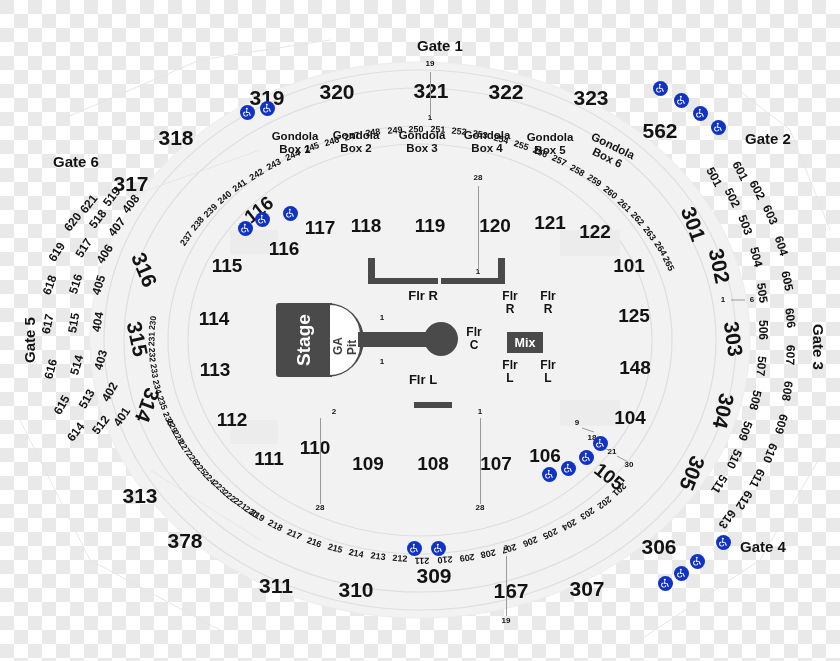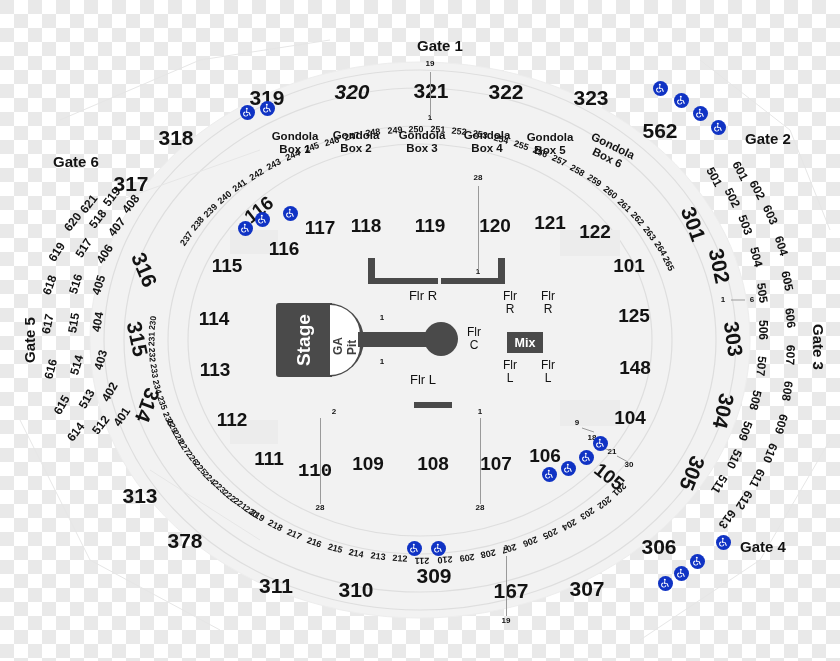--- a/index.html
+++ b/index.html
@@ -30,21 +30,21 @@
     font-weight:700;
   }
   
   .t-100{font-size:19px;font-weight:700;}
   .t-300{font-size:21px;font-weight:700;}
   .t-gate{font-size:15px;font-weight:700;}
   .t-suite{font-size:12px;font-weight:700;}
   .t-row{font-size:9px;font-weight:700;}
   .t-rowsm{font-size:8.5px;font-weight:700;}
   .t-gond{font-size:11.5px;font-weight:700;line-height:1.12;}
-  .t-flr{font-size:12px;font-weight:400;line-height:1.08;}
+  .t-flr{font-size:12px;font-weight:700;line-height:1.08;}
   .t-tiny{font-size:8px;font-weight:700;}
 
   
   .stage-body{
     position:absolute;
     background:#4a4a4a;
   }
   #stage-rect{
     left:276px;top:303px;width:56px;height:74px;
     border-radius:3px 0 0 3px;
@@ -170,21 +170,21 @@
   <div id="layer-100">
       <div class="lbl t-100" style="left: 629px; top: 266px; transform: translate(-50%, -50%) rotate(0deg);"><span>101</span></div>
       <div class="lbl t-100" style="left: 634px; top: 316px; transform: translate(-50%, -50%) rotate(0deg);"><span>125</span></div>
       <div class="lbl t-100" style="left: 635px; top: 368px; transform: translate(-50%, -50%) rotate(0deg);"><span>148</span></div>
       <div class="lbl t-100" style="left: 630px; top: 418px; transform: translate(-50%, -50%) rotate(0deg);"><span>104</span></div>
       <div class="lbl t-100" style="left: 609px; top: 477px; transform: translate(-50%, -50%) rotate(38deg);"><span>105</span></div>
       <div class="lbl t-100" style="left: 545px; top: 456px; transform: translate(-50%, -50%) rotate(0deg);"><span>106</span></div>
       <div class="lbl t-100" style="left: 496px; top: 464px; transform: translate(-50%, -50%) rotate(0deg);"><span>107</span></div>
       <div class="lbl t-100" style="left: 433px; top: 464px; transform: translate(-50%, -50%) rotate(0deg);"><span>108</span></div>
       <div class="lbl t-100" style="left: 368px; top: 464px; transform: translate(-50%, -50%) rotate(0deg);"><span>109</span></div>
-      <div class="lbl t-100" style="left: 315px; top: 472px; transform: translate(-50%, -50%) rotate(0deg); font-family: Liberation Mono, monospace;"><span>110</span></div>
+      <div class="lbl t-100" style="left: 315px; top: 448px; transform: translate(-50%, -50%) rotate(0deg);"><span>110</span></div>
       <div class="lbl t-100" style="left: 269px; top: 459px; transform: translate(-50%, -50%) rotate(0deg);"><span>111</span></div>
       <div class="lbl t-100" style="left: 232px; top: 420px; transform: translate(-50%, -50%) rotate(0deg);"><span>112</span></div>
       <div class="lbl t-100" style="left: 215px; top: 370px; transform: translate(-50%, -50%) rotate(0deg);"><span>113</span></div>
       <div class="lbl t-100" style="left: 214px; top: 319px; transform: translate(-50%, -50%) rotate(0deg);"><span>114</span></div>
       <div class="lbl t-100" style="left: 227px; top: 266px; transform: translate(-50%, -50%) rotate(0deg);"><span>115</span></div>
       <div class="lbl t-100" style="left: 259px; top: 210px; transform: translate(-50%, -50%) rotate(-38deg);"><span>116</span></div>
       <div class="lbl t-100" style="left: 284px; top: 249px; transform: translate(-50%, -50%) rotate(0deg);"><span>116</span></div>
       <div class="lbl t-100" style="left: 320px; top: 228px; transform: translate(-50%, -50%) rotate(0deg);"><span>117</span></div>
       <div class="lbl t-100" style="left: 366px; top: 226px; transform: translate(-50%, -50%) rotate(0deg);"><span>118</span></div>
       <div class="lbl t-100" style="left: 430px; top: 226px; transform: translate(-50%, -50%) rotate(0deg);"><span>119</span></div>
@@ -205,21 +205,21 @@
       <div class="lbl t-300" style="left: 356px; top: 590px; transform: translate(-50%, -50%) rotate(0deg);"><span>310</span></div>
       <div class="lbl t-300" style="left: 276px; top: 586px; transform: translate(-50%, -50%) rotate(0deg);"><span>311</span></div>
       <div class="lbl t-300" style="left: 185px; top: 541px; transform: translate(-50%, -50%) rotate(0deg);"><span>378</span></div>
       <div class="lbl t-300" style="left: 140px; top: 496px; transform: translate(-50%, -50%) rotate(0deg);"><span>313</span></div>
       <div class="lbl t-300" style="left: 147px; top: 405px; transform: translate(-50%, -50%) rotate(110deg);"><span>314</span></div>
       <div class="lbl t-300" style="left: 137px; top: 339px; transform: translate(-50%, -50%) rotate(78deg);"><span>315</span></div>
       <div class="lbl t-300" style="left: 144px; top: 270px; transform: translate(-50%, -50%) rotate(67deg);"><span>316</span></div>
       <div class="lbl t-300" style="left: 131px; top: 184px; transform: translate(-50%, -50%) rotate(0deg);"><span>317</span></div>
       <div class="lbl t-300" style="left: 176px; top: 138px; transform: translate(-50%, -50%) rotate(0deg);"><span>318</span></div>
       <div class="lbl t-300" style="left: 267px; top: 98px; transform: translate(-50%, -50%) rotate(0deg);"><span>319</span></div>
-      <div class="lbl t-300" style="left: 352px; top: 92px; transform: translate(-50%, -50%) rotate(0deg); font-style: italic;"><span>320</span></div>
+      <div class="lbl t-300" style="left: 337px; top: 92px; transform: translate(-50%, -50%) rotate(0deg);"><span>320</span></div>
       <div class="lbl t-300" style="left: 431px; top: 91px; transform: translate(-50%, -50%) rotate(0deg);"><span>321</span></div>
       <div class="lbl t-300" style="left: 506px; top: 92px; transform: translate(-50%, -50%) rotate(0deg);"><span>322</span></div>
       <div class="lbl t-300" style="left: 591px; top: 98px; transform: translate(-50%, -50%) rotate(0deg);"><span>323</span></div>
       <div class="lbl t-300" style="left: 660px; top: 131px; transform: translate(-50%, -50%) rotate(0deg);"><span>562</span></div>
     </div>
   <div id="layer-gondola">
       <div class="lbl t-gond" style="left: 295px; top: 143px; transform: translate(-50%, -50%) rotate(0deg);"><span>Gondola</span><br><span>Box 1</span></div>
       <div class="lbl t-gond" style="left: 356px; top: 142px; transform: translate(-50%, -50%) rotate(0deg);"><span>Gondola</span><br><span>Box 2</span></div>
       <div class="lbl t-gond" style="left: 422px; top: 142px; transform: translate(-50%, -50%) rotate(0deg);"><span>Gondola</span><br><span>Box 3</span></div>
       <div class="lbl t-gond" style="left: 487px; top: 142px; transform: translate(-50%, -50%) rotate(0deg);"><span>Gondola</span><br><span>Box 4</span></div>

